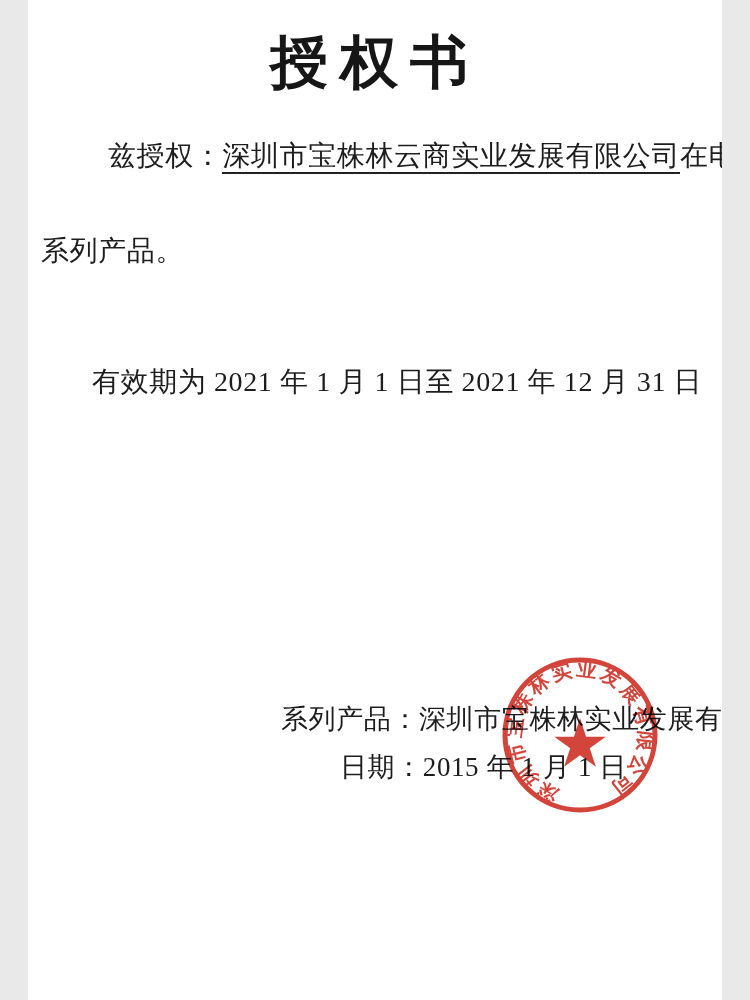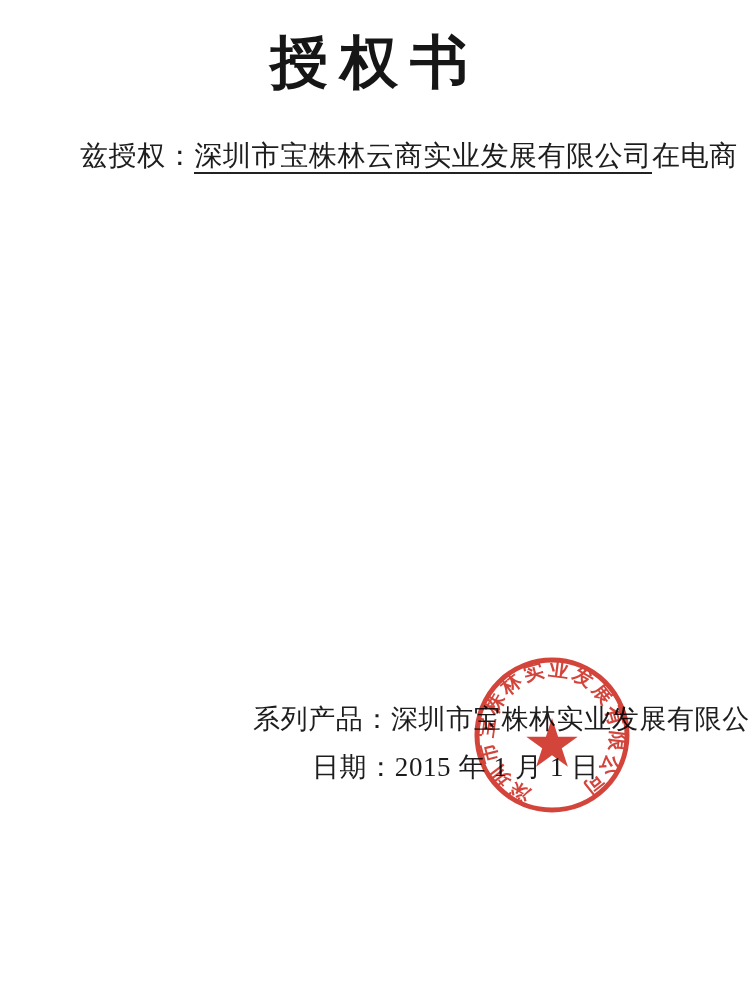--- a/index.html
+++ b/index.html
@@ -1,18 +1,18 @@
 <!DOCTYPE html>
 <html><head>
 <meta charset="utf-8">
 <style>
   html,body { margin:0; padding:0; background:#e9e9e9; }
   .page {
     position: relative;
-    width: 750px;
+    width: 694px;
     height: 1000px;
     margin: 0 auto;
     background: #ffffff;
     overflow: hidden;
     font-family: "Liberation Serif", "DejaVu Serif", serif;
     color: #1d1d1d;
   }
   .title {
     position: absolute;
     top: 24px;
@@ -65,21 +65,23 @@
 </head>
 <body>
 
 <div class="page">
 
   <h1 class="title">授权书</h1>
 
   <p class="line l1"><span>兹授权：</span><span class="u">深圳市宝株林云商实业发展有限公司</span><span>在电商</span></p>
 
 
+  <p class="line l3">系列产品。</p>
 
+  <p class="line validity">有效期为 2021 年 1 月 1 日至 2021 年 12 月 31 日</p>
 
 
   <p class="line authorizer"><span>系列产品：</span><span>深圳市宝株林实业发展有限公司</span></p>
 
   <p class="line dateline"><span>日期：</span><span>2015 年 1 月 1 日</span></p>
 
   <svg class="stamp" viewBox="0 0 180 180" xmlns="http://www.w3.org/2000/svg">
     <circle cx="90" cy="88" r="75" fill="none" stroke="#cd2a20" stroke-width="5"></circle>
     <polygon fill="#cd2a20" points="90,71 96.1,89.7 115.7,89.7 99.8,101.2 105.9,119.8 90,108.3 74.1,119.8 80.2,101.2 64.3,89.7 83.9,89.7"></polygon>
     <path id="seal-text-arc" d="M 90 147 A 59 59 0 1 1 90.05 147" fill="none" stroke="none"></path>

